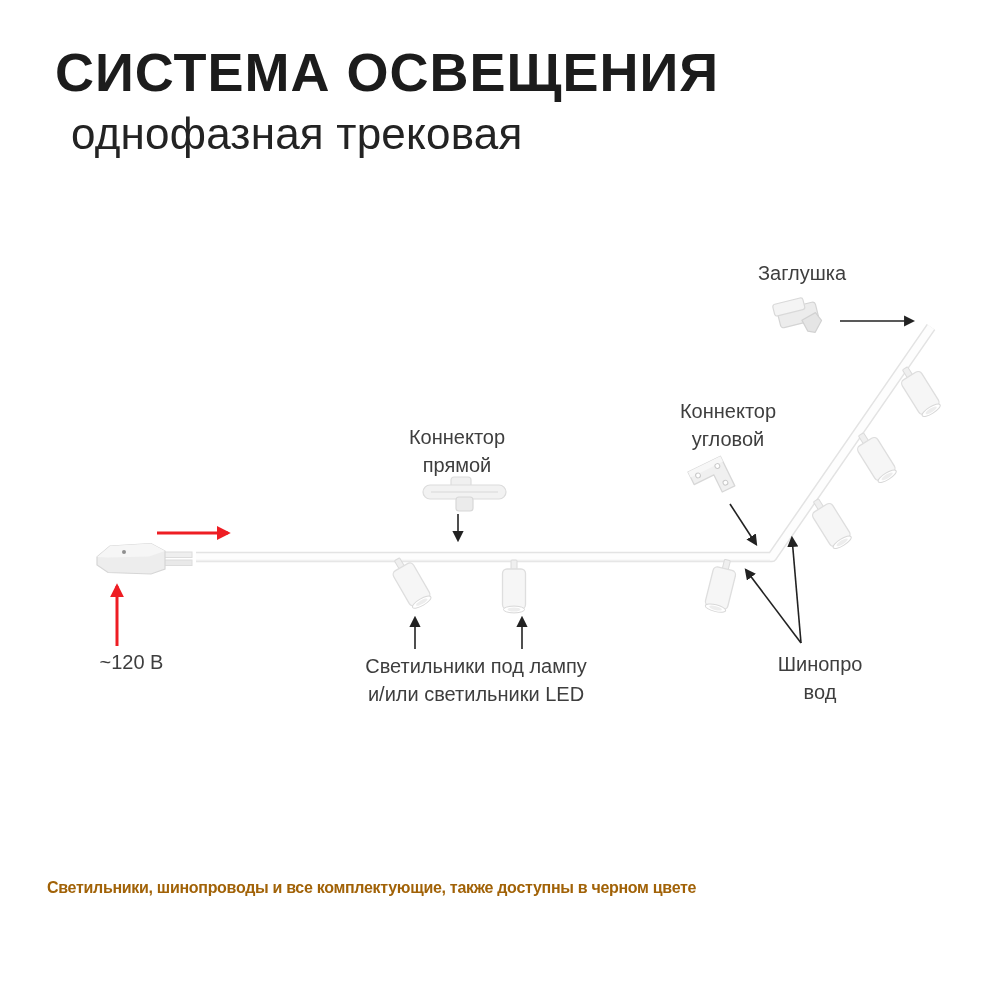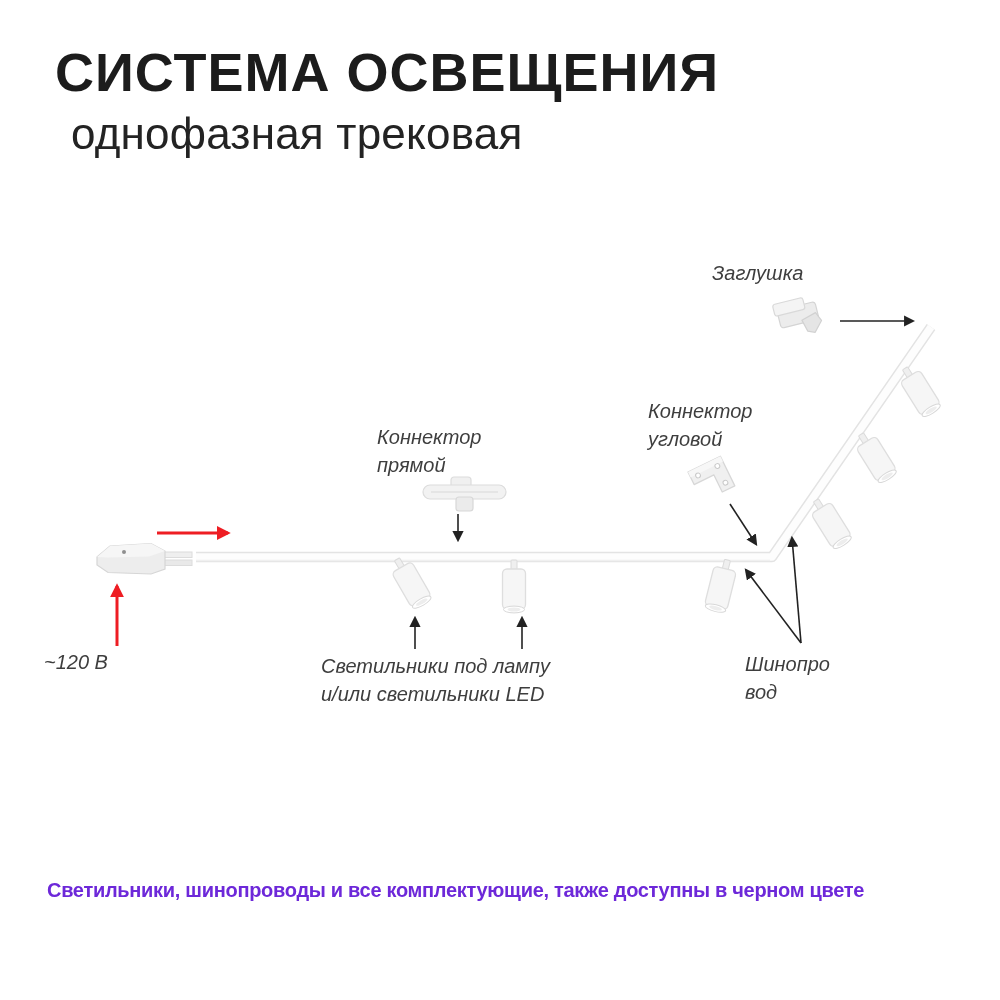--- a/index.html
+++ b/index.html
@@ -17,36 +17,35 @@
     font-size:54px; font-weight:bold; line-height:1.05;
     letter-spacing:1px; color:#1c1c1c;
   }
   .subtitle {
     position:absolute; left:55px; top:110px;
     font-size:44px; font-weight:normal; line-height:1.1;
     letter-spacing:0.2px; color:#232323;margin-left:16px;
   }
   .diagram-svg { position:absolute; left:0; top:0; }
   .lbl {
-    position:absolute; text-align:left;
+    position:absolute; text-align:center;
     font-size:20px; line-height:1.38; color:#3e3e3e;
     white-space:pre-line;
-    font-style:italic;
   }
   .lbl-endcap            { left:712px; top:260px; width:180px; }
   .lbl-straight          { left:377px; top:424px; width:160px; }
   .lbl-corner            { left:648px; top:398px; width:160px; }
   .lbl-power             { left:48px;  top:491px; width:200px; }
   .lbl-voltage           { left:44px;  top:649px; width:175px; }
   .lbl-fixtures          { left:321px; top:653px; width:310px; }
   .lbl-track             { left:745px; top:651px; width:150px; }
   .footer-note {
     position:absolute; left:47px; top:879px; width:910px;
-    font-size:20px; font-weight:bold; letter-spacing:-0.3px;
-    color:#6d28d9;
+    font-size:16px; font-weight:bold; letter-spacing:-0.3px;
+    color:#a16207;
   }
 </style>
 </head>
 <body>
 
 <div class="page">
 
   <div class="title">СИСТЕМА ОСВЕЩЕНИЯ</div>
   <div class="subtitle">однофазная трековая</div>
 

